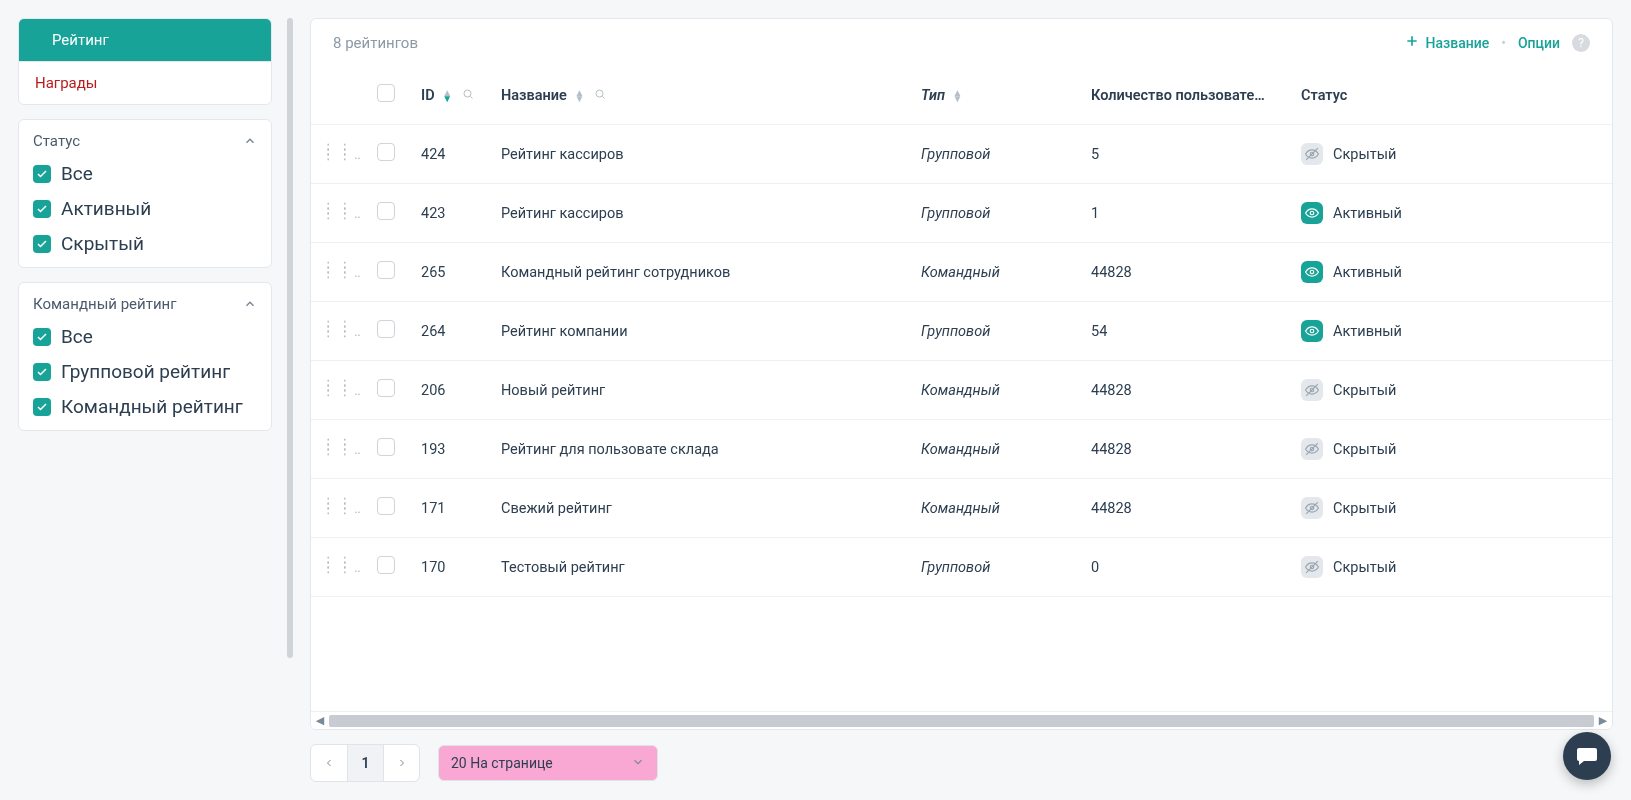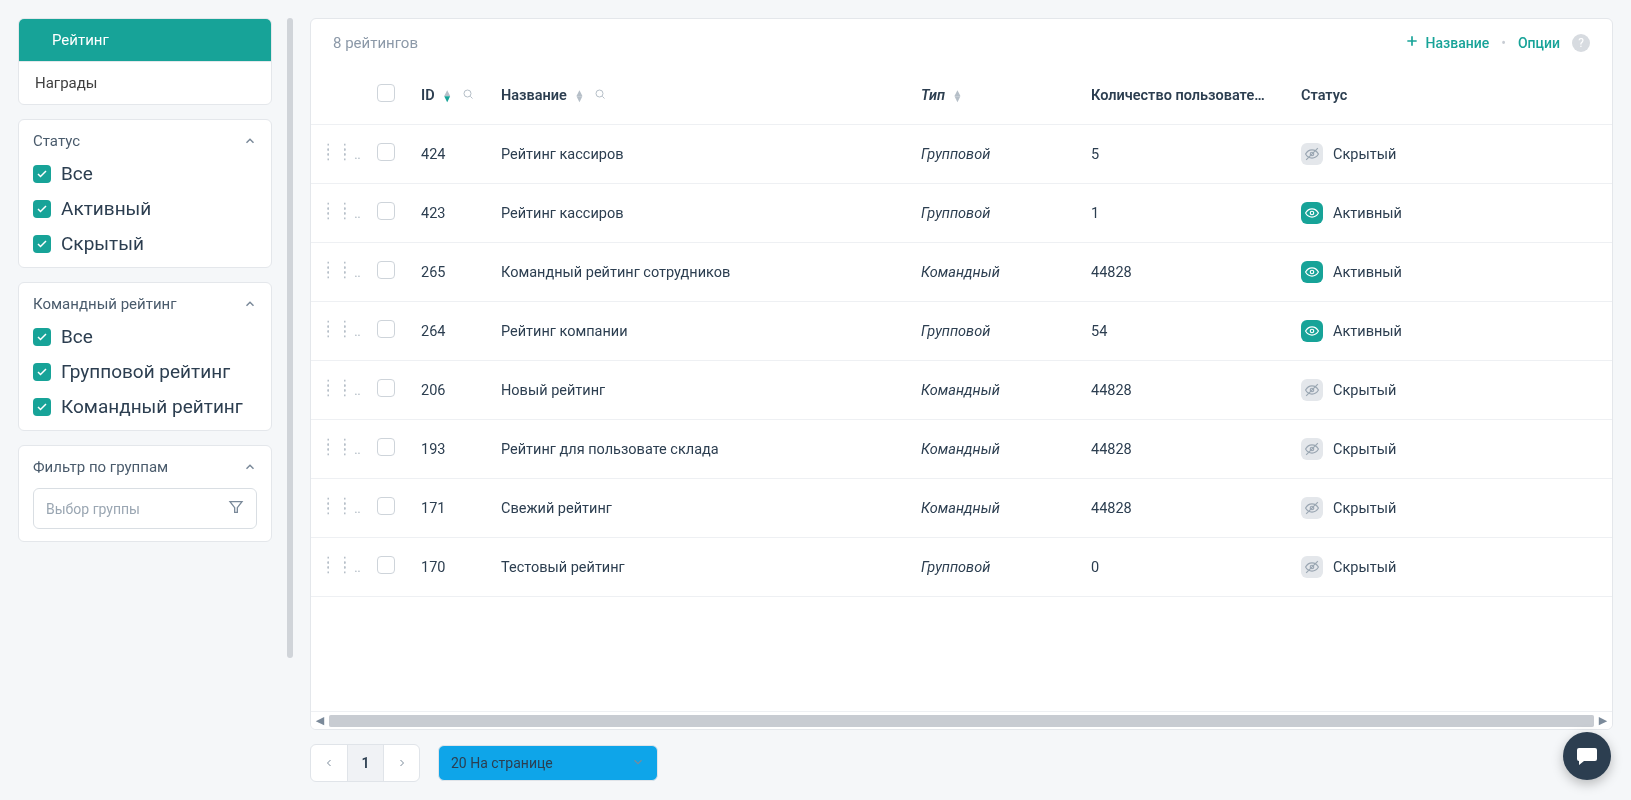--- a/index.html
+++ b/index.html
@@ -50,21 +50,21 @@
   background: #fff;
   border: 1px solid #e4e7eb;
   border-radius: 6px;
   overflow: hidden;
 }
 
 .nav-item {
   padding: 12px 16px;
   font-size: 15px;
   cursor: pointer;
-  color: #404040;
+  color: #b91c1c;
 }
 .nav-item.active {
   background: #17a398;
   color: #fff;
   padding-left: 33px;
 }
 .nav-item + .nav-item { border-top: 1px solid #e4e7eb; }
 
 .filter-section { padding: 12px 14px; }
 .filter-header {
@@ -259,21 +259,21 @@
   cursor:pointer;
   color:#7b8a9a;
 }
 .pager div.current { background:#f0f2f5; color:#2c3e50; font-weight:600;}
 .pager div + div { border-left:1px solid #e0e4e9;}
 
 .perpage {
   height:36px;
   border:1px solid #e0e4e9;
   border-radius:6px;
-  background:#0ea5e9;
+  background:#f9a8d4;
   display:flex;
   align-items:center;
   justify-content:space-between;
   padding: 0 12px;
   width:220px;
   cursor:pointer;
   gap:48px;
 }
 .perpage .caret{ color:#7b8a9a;}
 
@@ -369,38 +369,20 @@
           <span class="checkbox">
               <svg width="12" height="12" viewBox="0 0 24 24" fill="none" stroke-width="3">
                 <polyline points="20 6 9 17 4 12"></polyline>
               </svg>
             </span>
           <span class="checkbox-label">Командный рейтинг</span>
         </label>
       </div>
     </div>
 
-    <div class="panel filter-section">
-      <div class="filter-header">
-        <span>Фильтр по группам</span>
-        <span class="chevron-up">
-          <svg width="14" height="14" viewBox="0 0 24 24" fill="none" stroke-width="2.5">
-              <polyline points="6 15 12 9 18 15"></polyline>
-            </svg>
-        </span>
-      </div>
-      <div class="group-select">
-        <span>Выбор группы</span>
-        <span class="filter-icon">
-          <svg width="16" height="16" viewBox="0 0 24 24" fill="none" stroke="currentColor" stroke-width="2">
-              <polygon points="3 4 21 4 14 13 14 20 10 20 10 13 3 4"></polygon>
-            </svg>
-        </span>
-      </div>
-    </div>
   </aside>
 
   <div class="scroll-track">
     <div class="scroll-thumb"></div>
   </div>
 
   <main class="main">
     <div class="card">
       <div class="card-header">
         <div class="count-text">8 рейтингов</div>

